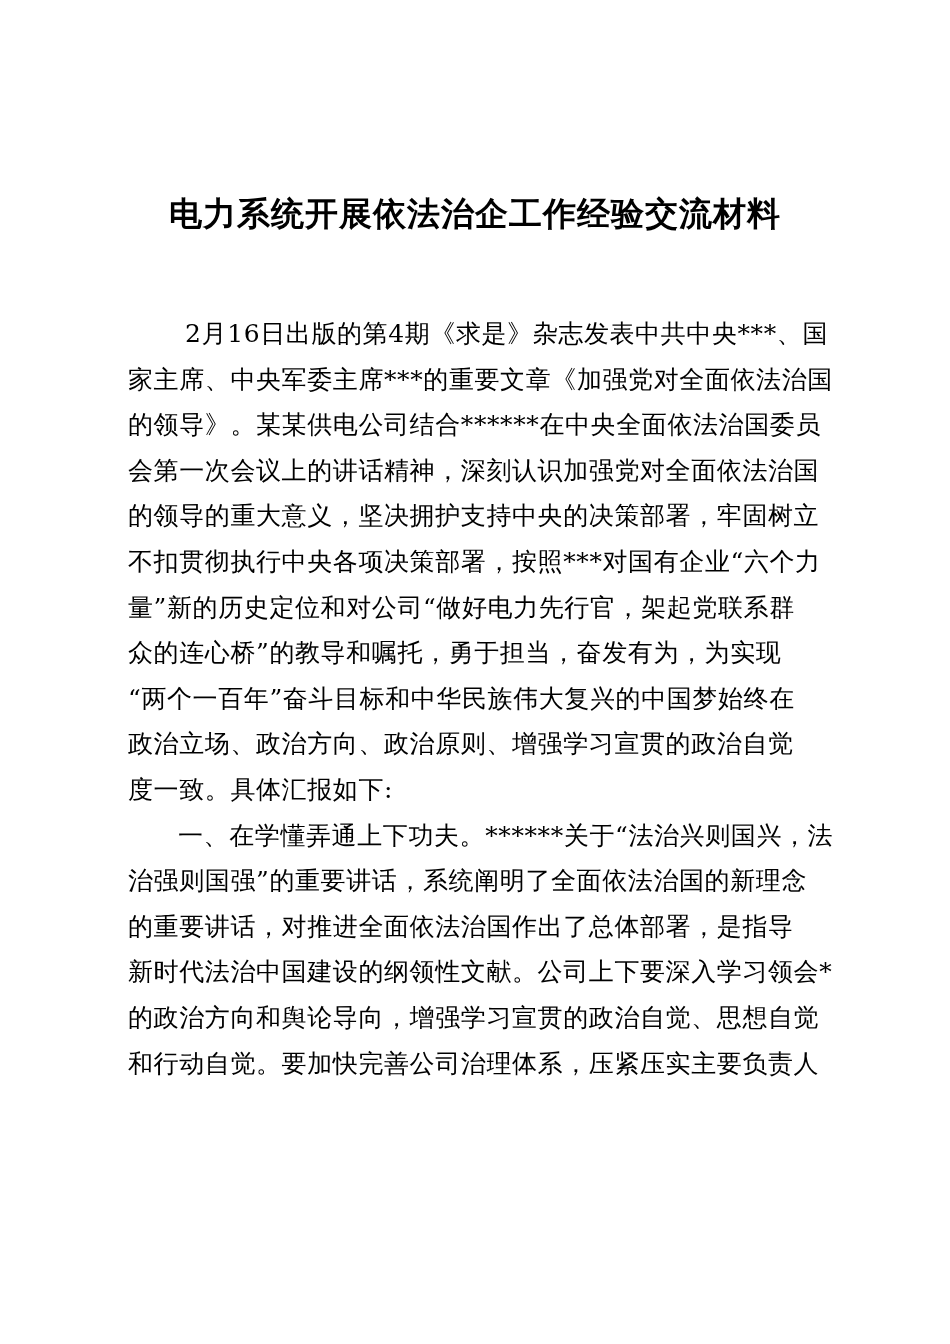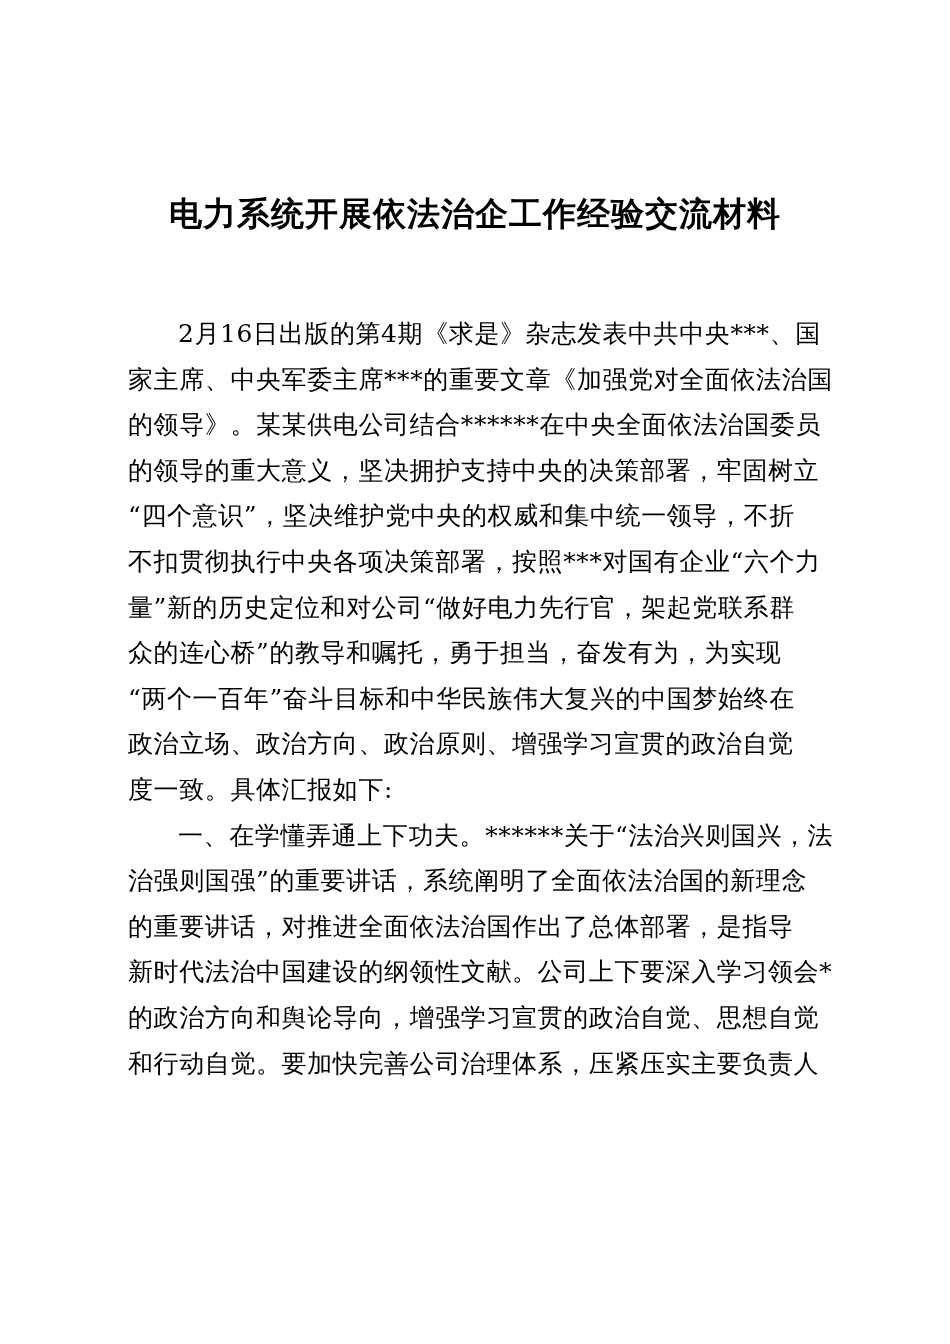--- a/index.html
+++ b/index.html
@@ -43,39 +43,40 @@
     }
     .line {
       height: 45.6px;
       line-height: 45.6px;
       font-size: 25px;
       white-space: nowrap;
       letter-spacing: 0.6px;
     }
     .indent {
       padding-left: 50px;
+      text-align: right;
     }
     .bold {
       font-family: "DejaVu Sans", "Liberation Sans", sans-serif;
       font-weight: normal;
     }
   </style>
 </head>
 <body>
 
 <div class="page">
   <div class="title">电力系统开展依法治企工作经验交流材料</div>
 
   <div class="body-text">
     <div>
       <div class="line indent">2月16日出版的第4期《求是》杂志发表中共中央***、国</div>
       <div class="line">家主席、中央军委主席***的重要文章《加强党对全面依法治国</div>
       <div class="line">的领导》。某某供电公司结合******在中央全面依法治国委员</div>
+      <div class="line">会第一次会议上的讲话精神，深刻认识加强党对全面依法治国</div>
       <div class="line">的领导的重大意义，坚决拥护支持中央的决策部署，牢固树立</div>
-      <div class="line">“四个意识”，坚决维护党中央的权威和集中统一领导，不折</div>
       <div class="line">不扣贯彻执行中央各项决策部署，按照***对国有企业“六个力</div>
       <div class="line">量”新的历史定位和对公司“做好电力先行官，架起党联系群</div>
       <div class="line">众的连心桥”的教导和嘱托，勇于担当，奋发有为，为实现</div>
       <div class="line">“两个一百年”奋斗目标和中华民族伟大复兴的中国梦始终在</div>
       <div class="line">政治立场、政治方向、政治原则、增强学习宣贯的政治自觉</div>
       <div class="line">度一致。具体汇报如下:</div>
     </div>
 
     <div>
       <div class="line indent"><span class="bold">一、在学懂弄通上下功夫</span><span>。******关于“法治兴则国兴，法</span></div>

